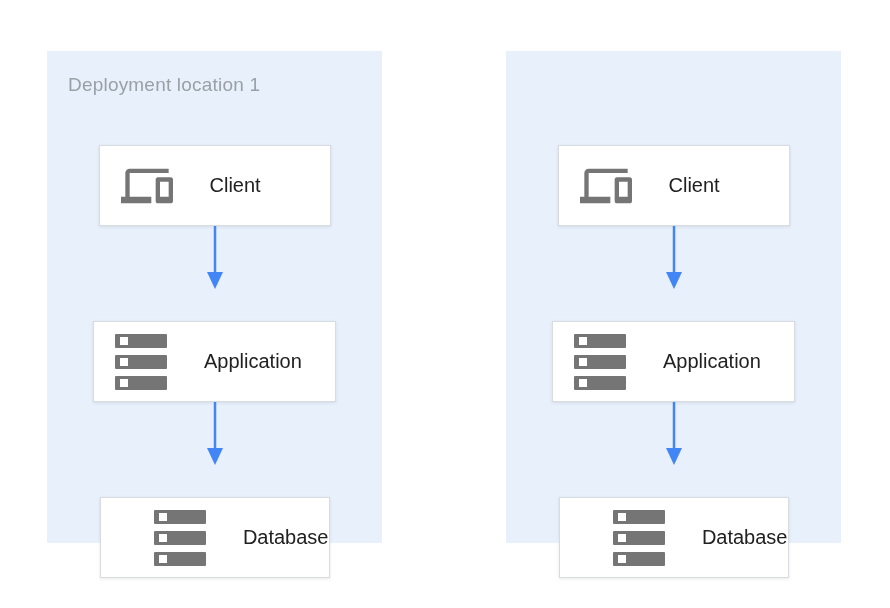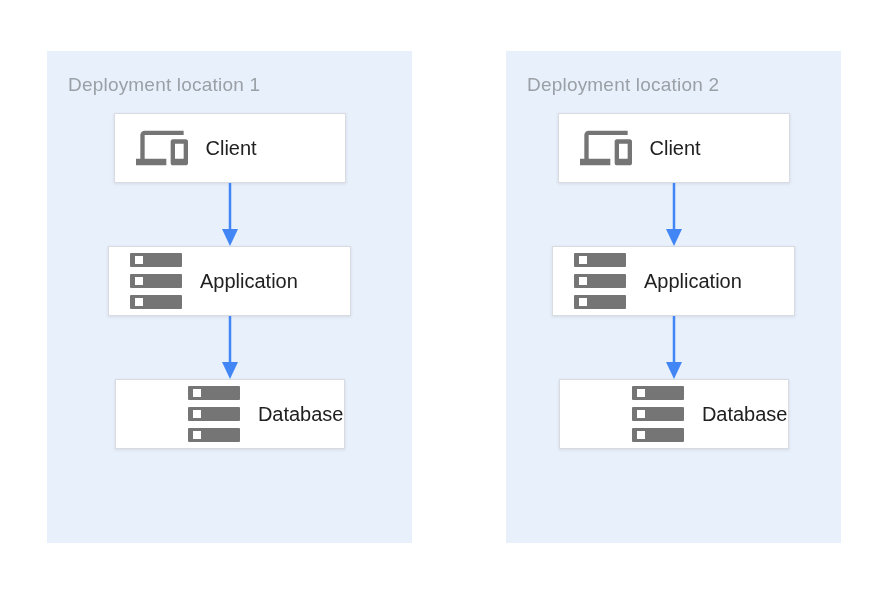--- a/index.html
+++ b/index.html
@@ -17,48 +17,49 @@
     background:#ffffff;
     overflow:hidden;
     font-family:"Liberation Sans","DejaVu Sans",sans-serif;
   }
   .panel{
     position:absolute;
     top:51px;
     width:335px;height:492px;
     background:var(--panel-bg,#e8f0fc);
   }
-  .panel-1{left:47px;padding-left:30px;}
+  .panel-1{left:47px;}
   .panel-2{left:506px;}
   .panel-title{
     position:absolute;
     left:21px;top:22px;
     font-size:19px;
     line-height:24px;
     color:var(--title-gray,#9aa0a6);
     letter-spacing:.2px;
     white-space:nowrap;
   }
   .flow{
     position:absolute;
     top:62px;left:0;right:0;
     display:flex;
     flex-direction:column;
     align-items:center;
   }
   .node{
     box-sizing:border-box;
-    height:70px;
+    height:81px;
     background:#ffffff;
     border:1px solid var(--box-border,#d8dbe0);
     box-shadow:0 1px 3px rgba(60,64,67,.12);
     display:flex;
     align-items:center;
     padding-left:21px;
-    gap:18px;
+    gap:37px;
+    margin-top:32px;
   }
   .node-client{width:232px;}
   .node-application{width:243px;}
   .node-database{width:230px;justify-content:flex-end;}
   .node-label{
     font-size:20px;
     color:var(--label-dark,#212121);
     white-space:nowrap;
   }
   .icon{
@@ -135,21 +136,20 @@
               <use href="#server-glyph"></use>
             </svg>
         </span>
         <span class="node-label">Database</span>
       </div>
 
     </div>
   </div>
 
   <div class="panel panel-2">
-    <div class="panel-title">Deployment location 2</div>
     <div class="flow">
 
       <div class="node node-client">
         <span class="icon">
           <svg width="52" height="52" viewBox="0 0 24 24">
               <use href="#devices-glyph"></use>
             </svg>
         </span>
         <span class="node-label">Client</span>
       </div>

